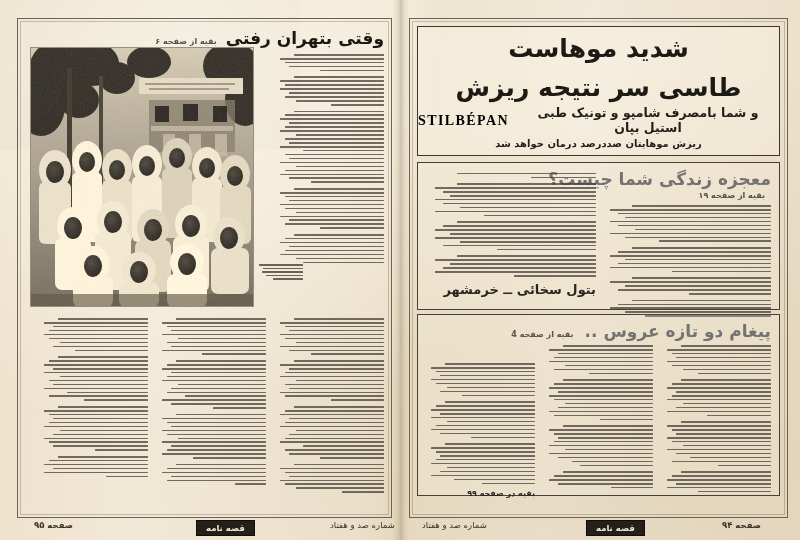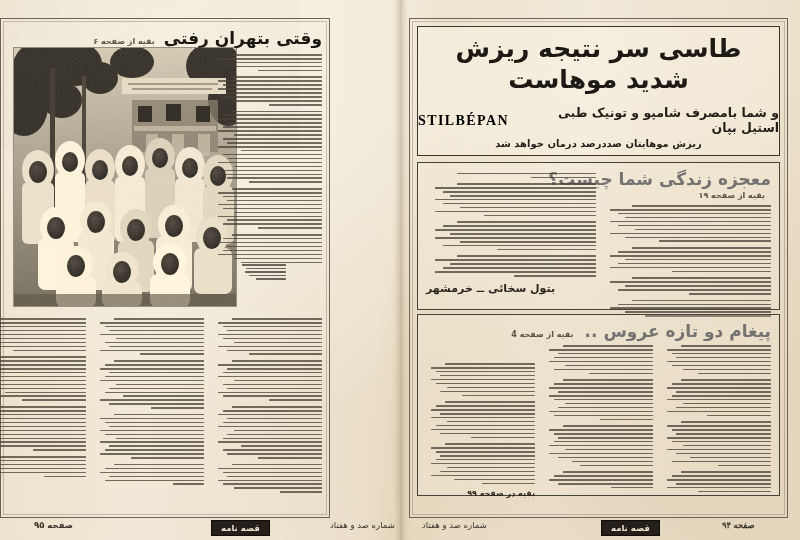--- a/index.html
+++ b/index.html
@@ -17,39 +17,39 @@
       radial-gradient(ellipse at 85% 85%, rgba(214,196,164,.45), rgba(0,0,0,0) 60%),
       linear-gradient(95deg,#ece0c9 0%,#f2e9d8 22%,#efe5d2 48%,#e9dec6 52%,#f1e8d7 70%,#eadfc8 100%);
   }
   .grain{position:absolute;inset:0;opacity:.22;mix-blend-mode:multiply;}
   .gutter{
     position:absolute;top:0;bottom:0;left:393px;width:16px;
     background:linear-gradient(90deg,rgba(150,128,92,0) 0%,rgba(150,128,92,.20) 35%,rgba(120,100,70,.30) 50%,rgba(150,128,92,.18) 65%,rgba(150,128,92,0) 100%);
   }
   
   .page{position:absolute;top:18px;bottom:22px;}
-  .page.left{left:0;width:330px;}
+  .page.left{left:17px;width:375px;}
   .page.right{left:409px;width:379px;}
   .frame{position:absolute;inset:0;border:1px solid #6c6152;}
   .frame:after{content:"";position:absolute;inset:2px;border:1px solid rgba(108,97,82,.35);}
 
   
   .ln{
     height:1.6px;margin-bottom:2.35px;border-radius:.6px;
     background:#4a4238;opacity:.76;
   }
   .ln.l95{width:95%}.ln.l90{width:90%}.ln.l86{width:86%}.ln.l80{width:80%}
   .ln.l74{width:74%}.ln.l66{width:66%}.ln.l58{width:58%}.ln.l48{width:48%}
   .ln.l38{width:38%}.ln.l28{width:28%}
   .col{direction:rtl;}
   .para{margin-bottom:5px;}
   .para .ln:first-child{width:82%;margin-right:0;}
 
   
-  .fa{direction:rtl;unicode-bidi:bidi-override;font-family:"DejaVu Sans",sans-serif;}
+  .fa{direction:rtl;unicode-bidi:bidi-override;font-family:"DejaVu Sans",sans-serif;text-align:center;}
   .adhead{
     text-align:center;color:#1d1a15;font-weight:bold;
     letter-spacing:-.5px;line-height:1.22;
   }
 
   
   .adbox{
     position:absolute;left:8px;right:8px;top:8px;height:128px;
     border:1.5px solid #3b352c;background:rgba(255,250,236,.32);
     display:flex;flex-direction:column;align-items:center;justify-content:center;
@@ -63,21 +63,21 @@
   
   .secbox{position:absolute;border:1.3px solid #45403a;background:rgba(255,250,236,.20);}
   .sec-title{
     direction:rtl;text-align:right;font-weight:bold;color:#737373;
     font-size:17px;letter-spacing:-.4px;white-space:nowrap;
   }
   .sec-cont{
     direction:rtl;text-align:right;font-size:8px;color:#5a5246;
     font-weight:bold;margin-right:4px;
   }
-  .byline{direction:rtl;font-size:11px;font-weight:bold;color:#2b2720;text-align:left;}
+  .byline{direction:rtl;font-size:13px;font-weight:bold;color:#2b2720;text-align:right;}
 
   
   .lhead{
     position:absolute;right:8px;top:10px;direction:rtl;
     font-size:17px;font-weight:bold;color:#1b1813;letter-spacing:-.4px;white-space:nowrap;
   }
   .lhead .cont{font-size:8px;font-weight:bold;color:#5a5246;margin-right:3px;}
 
   
   .photo{
@@ -92,21 +92,20 @@
   .caption .ln{background:#3f3931;height:1.5px;margin-bottom:2px;}
 
   
   .foot{position:absolute;bottom:4px;height:16px;font-size:8.5px;color:#3a342b;}
   .pagenum{direction:rtl;font-weight:bold;letter-spacing:.3px;}
   .issue{direction:rtl;font-weight:normal;}
   .logo-badge{
     background:#241f19;color:#efe5d2;font-size:8.5px;font-weight:bold;
     padding:2px 9px;direction:rtl;letter-spacing:.4px;display:inline-block;
     border:1px solid #100d09;
-    margin-left:15px;
   }
 </style>
 </head>
 <body>
 
 <div class="paper"></div>
 
 <svg class="grain" xmlns="http://www.w3.org/2000/svg">
   <filter id="gr">
       <feTurbulence type="fractalNoise" baseFrequency="0.85" numOctaves="3" stitchTiles="stitch"></feTurbulence>
@@ -494,22 +493,22 @@
         <div class="ln l95"></div>
         <div class="ln l38"></div>
       </div>
   </div>
 </div>
 
 <div class="page right">
   <div class="frame"></div>
 
   <div class="adbox">
+    <div class="adhead fa ad-l2">شدید موهاست</div>
     <div class="adhead fa ad-l1">طاسی سر نتیجه ریزش</div>
-    <div class="adhead fa ad-l2">شدید موهاست</div>
     <div style="display:flex;align-items:center;gap:8px;direction:rtl;">
       <span class="ad-sub fa">و شما بامصرف شامپو و تونیک طبی استیل بپان</span>
       <span class="brand">STILBÉPAN</span>
     </div>
     <div class="ad-sub2 fa">ریزش موهایتان صددرصد درمان خواهد شد</div>
   </div>
 
   <div class="secbox" style="left:8px;right:8px;top:144px;height:146px;">
     <div style="position:absolute;right:8px;top:6px;display:flex;align-items:baseline;gap:6px;direction:rtl;">
       <span class="sec-title fa">معجزه زندگی شما چیست؟</span>
@@ -740,13 +739,13 @@
 </div>
 
 <div class="foot issue" style="left:330px;">شماره صد و هفتاد</div>
 
 <div class="foot issue" style="left:422px;">شماره صد و هفتاد</div>
 
 <div class="foot" style="left:586px;">
   <span class="logo-badge">قصه نامه</span>
 </div>
 
-<div class="foot pagenum" style="left:722px;font-family:Liberation Serif, serif;">صفحه ۹۴</div>
+<div class="foot pagenum" style="left:722px;">صفحه ۹۴</div>
 
 </body></html>

